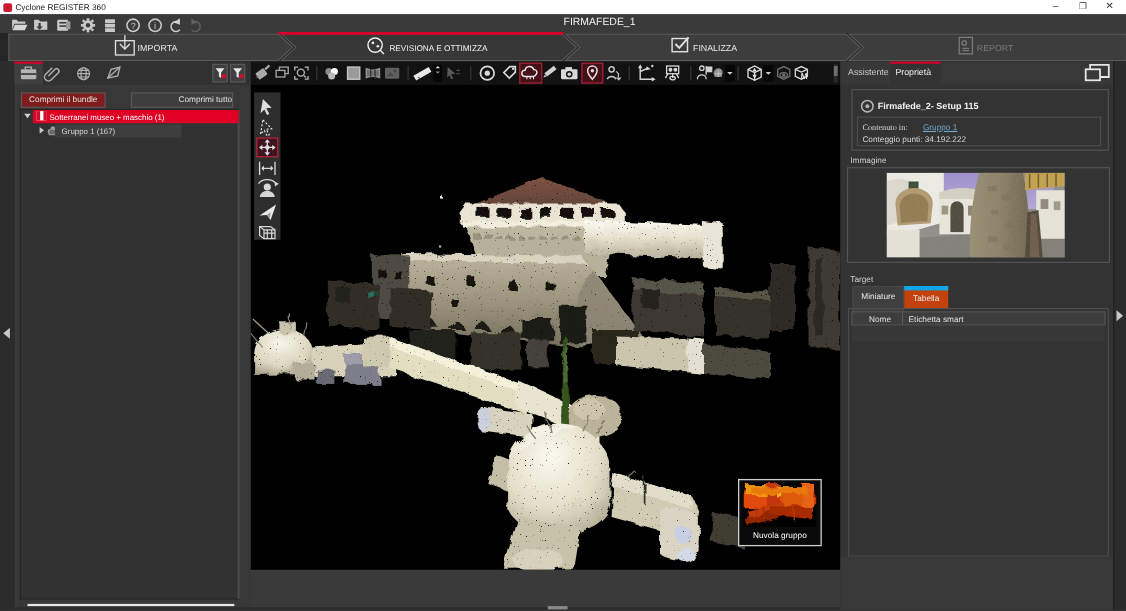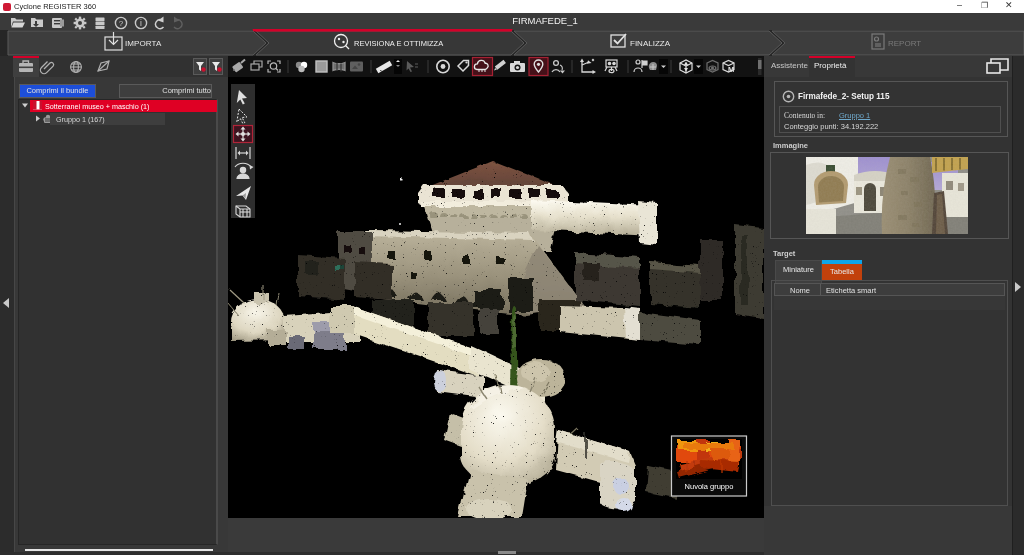--- a/index.html
+++ b/index.html
@@ -18,21 +18,21 @@
 
 #wfbar{left:0;top:30px;width:1024px;height:26px;background:#262626;}
 
 #leftstrip{left:0;top:56px;width:15px;height:499px;background:#2c2c2c;border-right:1px solid #474747;}
 #leftpanel{left:16px;top:56px;width:212px;height:499px;background:#383838;}
 #vtoolbar{left:228px;top:56px;width:536px;height:21px;background:#121212;}
 #viewport{left:228px;top:77px;width:536px;height:441px;background:#000;}
 #belowvp{left:228px;top:518px;width:536px;height:37px;background:#3a3a3a;}
 #rightpanel{left:764px;top:56px;width:248px;height:499px;background:#333333;}
 #rightstrip{left:1012px;top:56px;width:12px;height:499px;background:#2b2b2b;border-left:1px solid #1f1f1f;}
-.panellabel{font-size:7.5px;color:#cfcfcf;font-weight:bold;}
+.panellabel{font-size:7.5px;color:#cfcfcf;}
 .gbox{border:1px solid #565656;}
 </style>
 </head>
 <body>
 <div id="root">
 
   <div class="abs" id="titlebar"></div>
   <div class="abs" id="appicon"></div>
   <div class="abs" id="titletext">Cyclone REGISTER 360</div>
   <div class="abs winbtn" style="left:957px;">–</div>
@@ -188,21 +188,21 @@
     <g>
         <path d="M3,4 h8 l-3,4 v5 l-2,-1.5 V8 z" fill="#e8e8e8"></path>
         <circle cx="10.5" cy="11.5" r="2.2" fill="#c8102e"></circle>
       </g>
     <g>
         <path d="M19,4 h8 l-3,4 v5 l-2,-1.5 V8 z" fill="#e8e8e8"></path>
         <circle cx="26.5" cy="11.5" r="2.2" fill="#c8102e"></circle>
       </g>
   </svg>
 
-  <div class="abs" style="left:19px;top:84px;width:77px;height:14px;background:#1d4ed8;border:1px solid #5a5a5a;color:#e0e0e0;font-size:7.5px;text-align:center;line-height:12px;">Comprimi il bundle</div>
+  <div class="abs" style="left:19px;top:84px;width:77px;height:14px;background:#7f1d1d;border:1px solid #5a5a5a;color:#e0e0e0;font-size:7.5px;text-align:center;line-height:12px;">Comprimi il bundle</div>
   <div class="abs" style="left:119px;top:84px;width:93px;height:14px;background:#3e3e3e;border:1px solid #5a5a5a;color:#e0e0e0;font-size:7.5px;text-align:right;line-height:12px;">Comprimi tutto</div>
 
   <div class="abs" style="left:18px;top:99px;width:200px;height:446px;background:#313131;border:1px solid #262626;border-right:2px solid #4a4a4a;"></div>
 
   <div class="abs" style="left:30px;top:99.5px;width:187px;height:12px;background:#df0024;"></div>
   <svg class="abs" style="left:20px;top:99px;" width="200" height="30">
     <polygon points="2,4.5 8,4.5 5,8.5" fill="#d0d0d0"></polygon>
     <rect x="13" y="2" width="9" height="8.5" fill="#ffffff"></rect>
     <rect x="13" y="2" width="3.5" height="8.5" fill="#c8102e"></rect>
     <rect x="19.5" y="2" width="2.5" height="8.5" fill="#c8102e"></rect>

